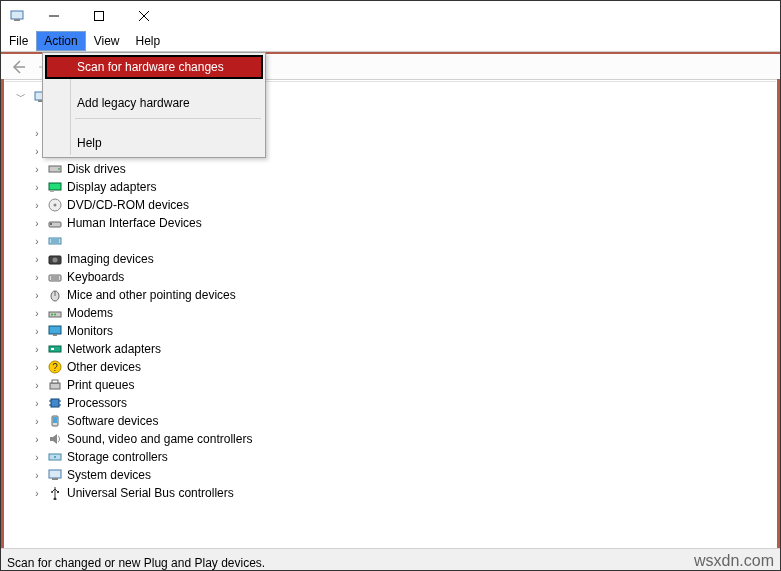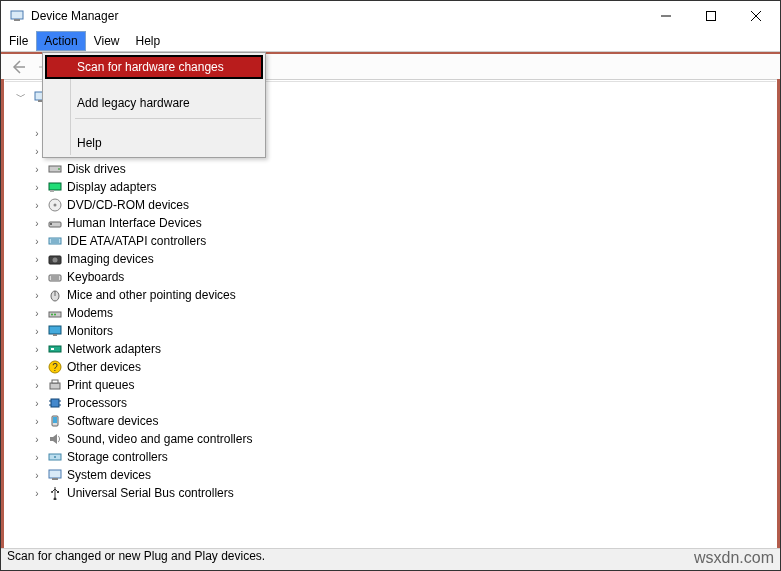--- a/index.html
+++ b/index.html
@@ -27,36 +27,35 @@
     .dd-sep { height: 1px; background: #d0d0d0; margin: 3px 2px 3px 30px; }
 
     .tree-area { position: absolute; top: 80px; left: 4px; right: 4px; bottom: 28px; overflow: hidden; border-top: 1px solid #e0e0e0; }
     .tree { padding: 6px 0 0 10px; }
     .tree-root { display: flex; align-items: center; height: 18px; gap: 4px; }
     .tree-node { display: flex; align-items: center; height: 18px; margin-left: 16px; gap: 2px; }
     .expander { width: 12px; height: 12px; display: flex; align-items: center; justify-content: center; color: #666; font-size: 10px; }
     .dev-icon { width: 16px; height: 16px; display: inline-flex; align-items: center; justify-content: center; margin: 0 2px; }
     .dev-label { font-size: 12px; }
 
-    .statusbar { position: absolute; bottom: 0; left: 0; right: 0; height: 22px; border-top: 1px solid #d0d0d0; background: #f0f0f0; display: flex; align-items: flex-start; padding: 0 6px; font-size: 12px; }
+    .statusbar { position: absolute; bottom: 0; left: 0; right: 0; height: 22px; border-top: 1px solid #d0d0d0; background: #f0f0f0; display: flex; align-items: flex-end; padding: 0 6px; font-size: 12px; }
     .statusbar .right { margin-left: auto; color: #666; font-size: 16px; }
     .border-accent { position: absolute; left: 0; top: 78px; bottom: 22px; width: 3px; background: #b35c4b; }
     .border-accent.r { left: auto; right: 0; }
   </style>
 </head>
 <body>
 
 <div class="titlebar">
   <span class="app-icon">
     <svg width="14" height="14" viewBox="0 0 14 14">
         <rect x="1" y="2" width="12" height="8" fill="#d9eaf7" stroke="#4a7ab0"></rect>
         <rect x="4" y="10" width="6" height="2" fill="#888"></rect>
       </svg>
   </span>
-  <span class="title">Device Manager</span>
   <div class="win-controls">
     <div class="win-btn">
         <svg width="10" height="10">
           <line x1="0" y1="5" x2="10" y2="5" stroke-width="1"></line>
         </svg>
       </div>
     <div class="win-btn">
         <svg width="10" height="10">
           <rect x="0.5" y="0.5" width="9" height="9" fill="none" stroke-width="1"></rect>
         </svg>
@@ -190,21 +189,20 @@
 
     <div class="tree-node">
       <span class="expander">›</span>
       <span class="dev-icon">
           <svg width="14" height="14">
             <rect x="1" y="4" width="12" height="6" fill="#bde" stroke="#48a"></rect>
             <line x1="3" y1="6" x2="11" y2="6" stroke="#48a"></line>
             <line x1="3" y1="8" x2="11" y2="8" stroke="#48a"></line>
           </svg>
         </span>
-      <span class="dev-label">IDE ATA/ATAPI controllers</span>
     </div>
 
     <div class="tree-node">
       <span class="expander">›</span>
       <span class="dev-icon">
           <svg width="14" height="14">
             <rect x="1" y="4" width="12" height="8" rx="1" fill="#444" stroke="#222"></rect>
             <circle cx="7" cy="8" r="2.5" fill="#888"></circle>
           </svg>
         </span>

